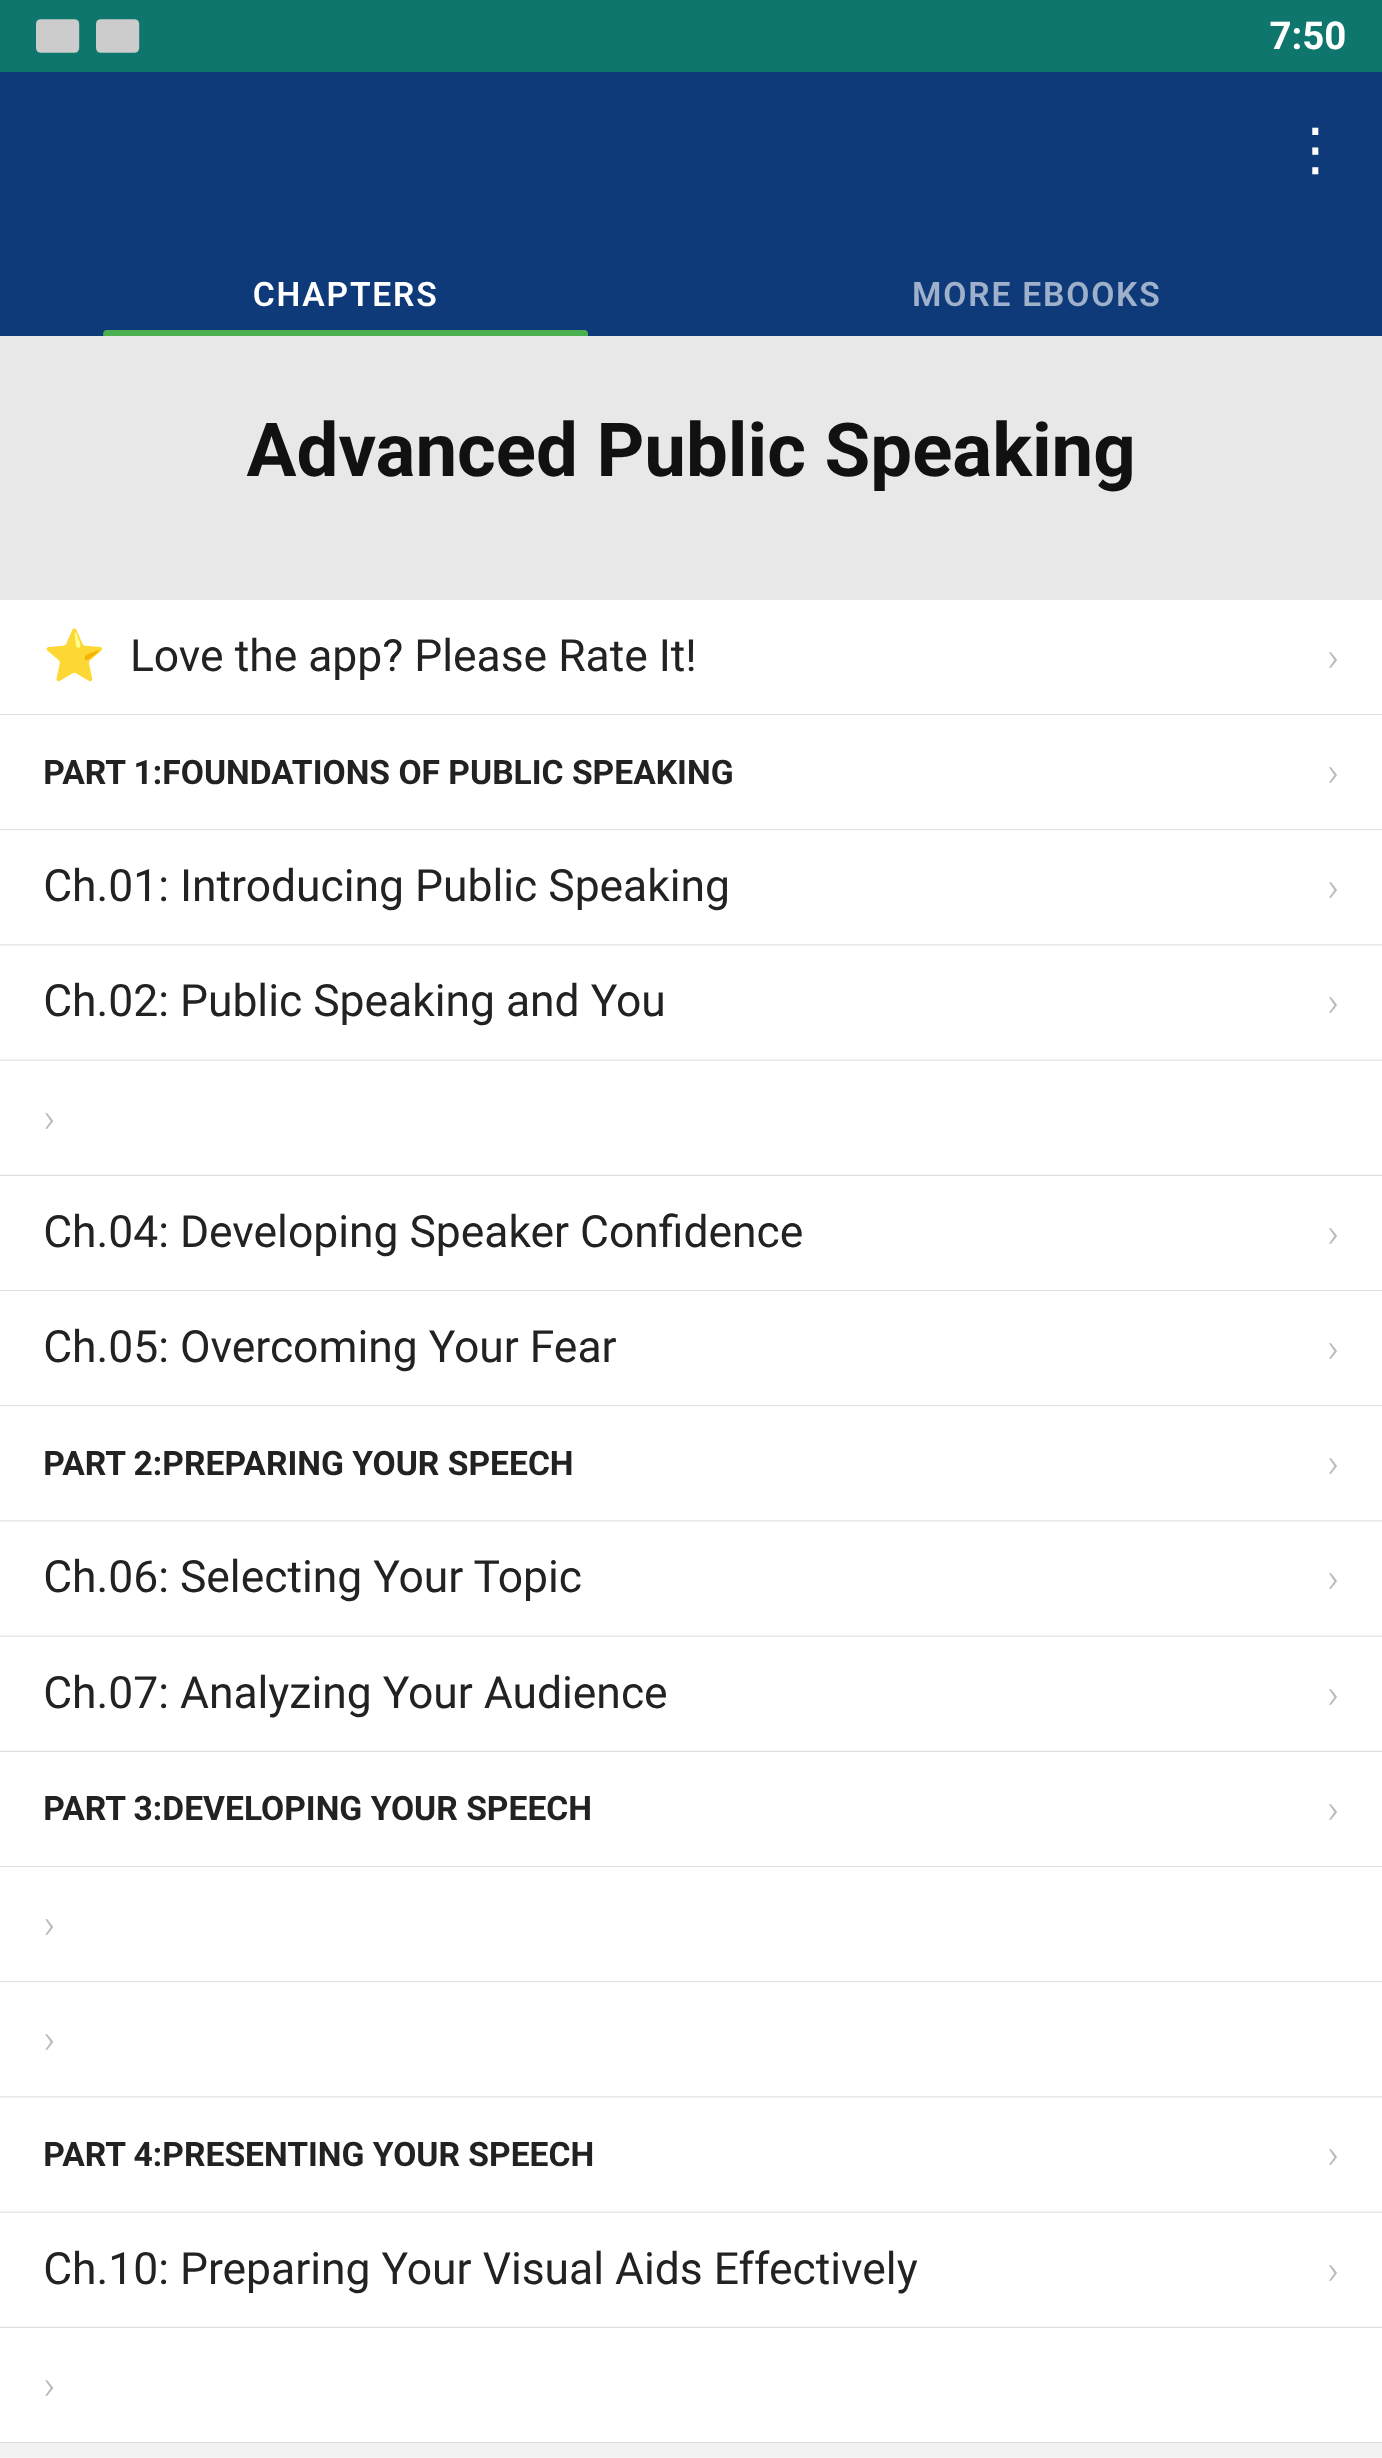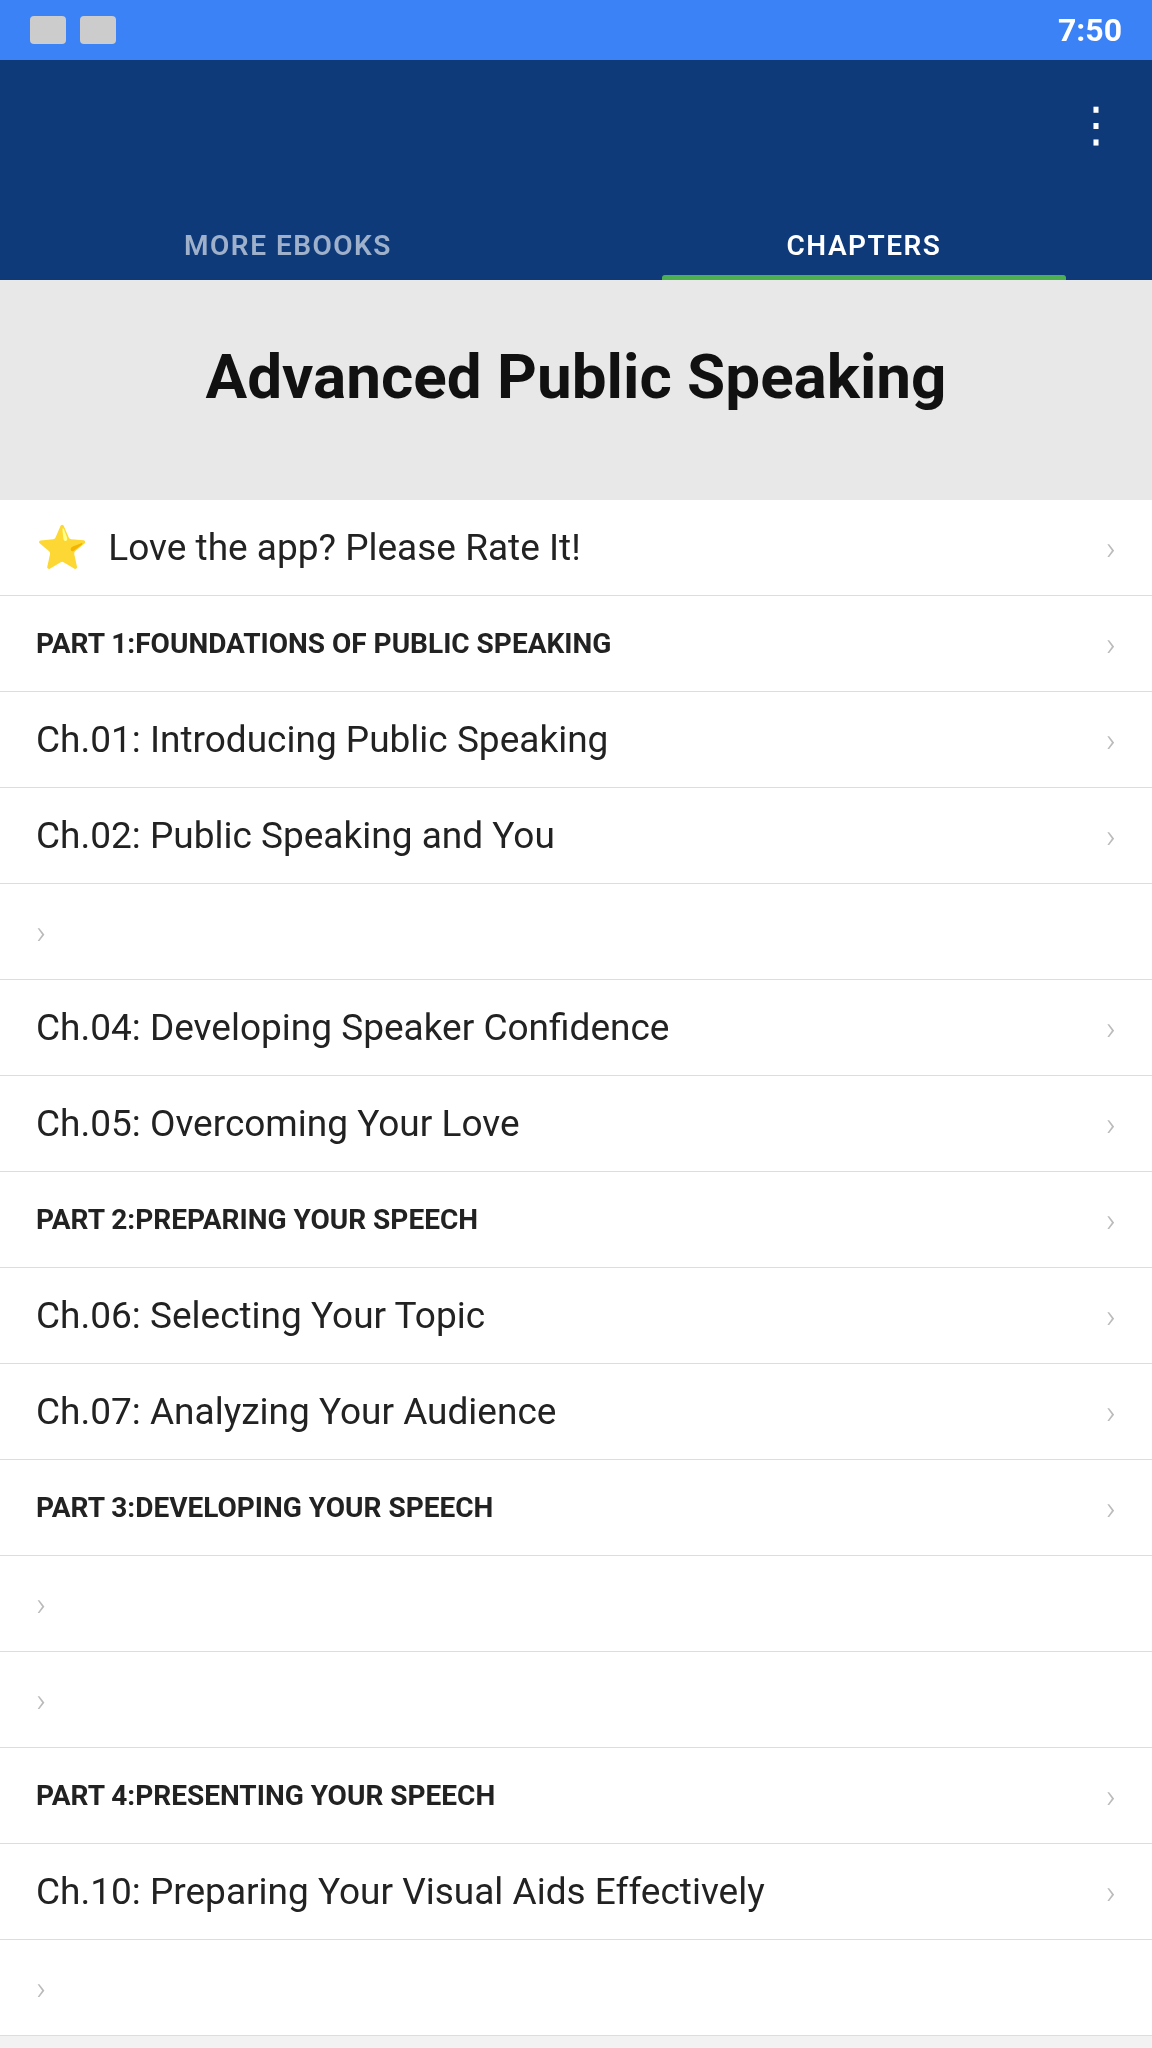--- a/index.html
+++ b/index.html
@@ -7,21 +7,21 @@
     body {
       font-family: 'Roboto', Arial, sans-serif;
       background: #f2f2f2;
       width: 1152px;
       min-height: 2048px;
       overflow-x: hidden;
     }
 
     
     .status-bar {
-      background: #3b82f6;
+      background: #0f766e;
       height: 60px;
       display: flex;
       align-items: center;
       justify-content: space-between;
       padding: 0 30px;
     }
     .status-bar-left {
       display: flex;
       gap: 14px;
       align-items: center;
@@ -150,25 +150,25 @@
     <span class="status-icon"></span>
   </div>
   <span class="status-time">7:50</span>
 </div>
 
 <div class="app-bar">
   <div class="overflow-menu-icon">⋮</div>
 </div>
 
 <div class="tab-bar">
+  <div class="tab active">
+    <span>CHAPTERS</span>
+  </div>
   <div class="tab">
     <span>MORE EBOOKS</span>
-  </div>
-  <div class="tab active">
-    <span>CHAPTERS</span>
   </div>
 </div>
 
 <div class="book-title-section">
   <h1 class="book-title">Advanced Public Speaking</h1>
 </div>
 
 <div class="list">
 
   <div class="list-item">
@@ -201,21 +201,21 @@
       <span class="chevron-icon">›</span>
     </div>
     <div class="list-item">
       <div class="list-item-content">
         <span class="list-item-text">Ch.04: Developing Speaker Confidence</span>
       </div>
       <span class="chevron-icon">›</span>
     </div>
     <div class="list-item">
       <div class="list-item-content">
-        <span class="list-item-text">Ch.05: Overcoming Your Love</span>
+        <span class="list-item-text">Ch.05: Overcoming Your Fear</span>
       </div>
       <span class="chevron-icon">›</span>
     </div>
     <div class="list-item">
       <div class="list-item-content">
         <span class="list-item-text part-label">PART 2:PREPARING YOUR SPEECH</span>
       </div>
       <span class="chevron-icon">›</span>
     </div>
     <div class="list-item">

